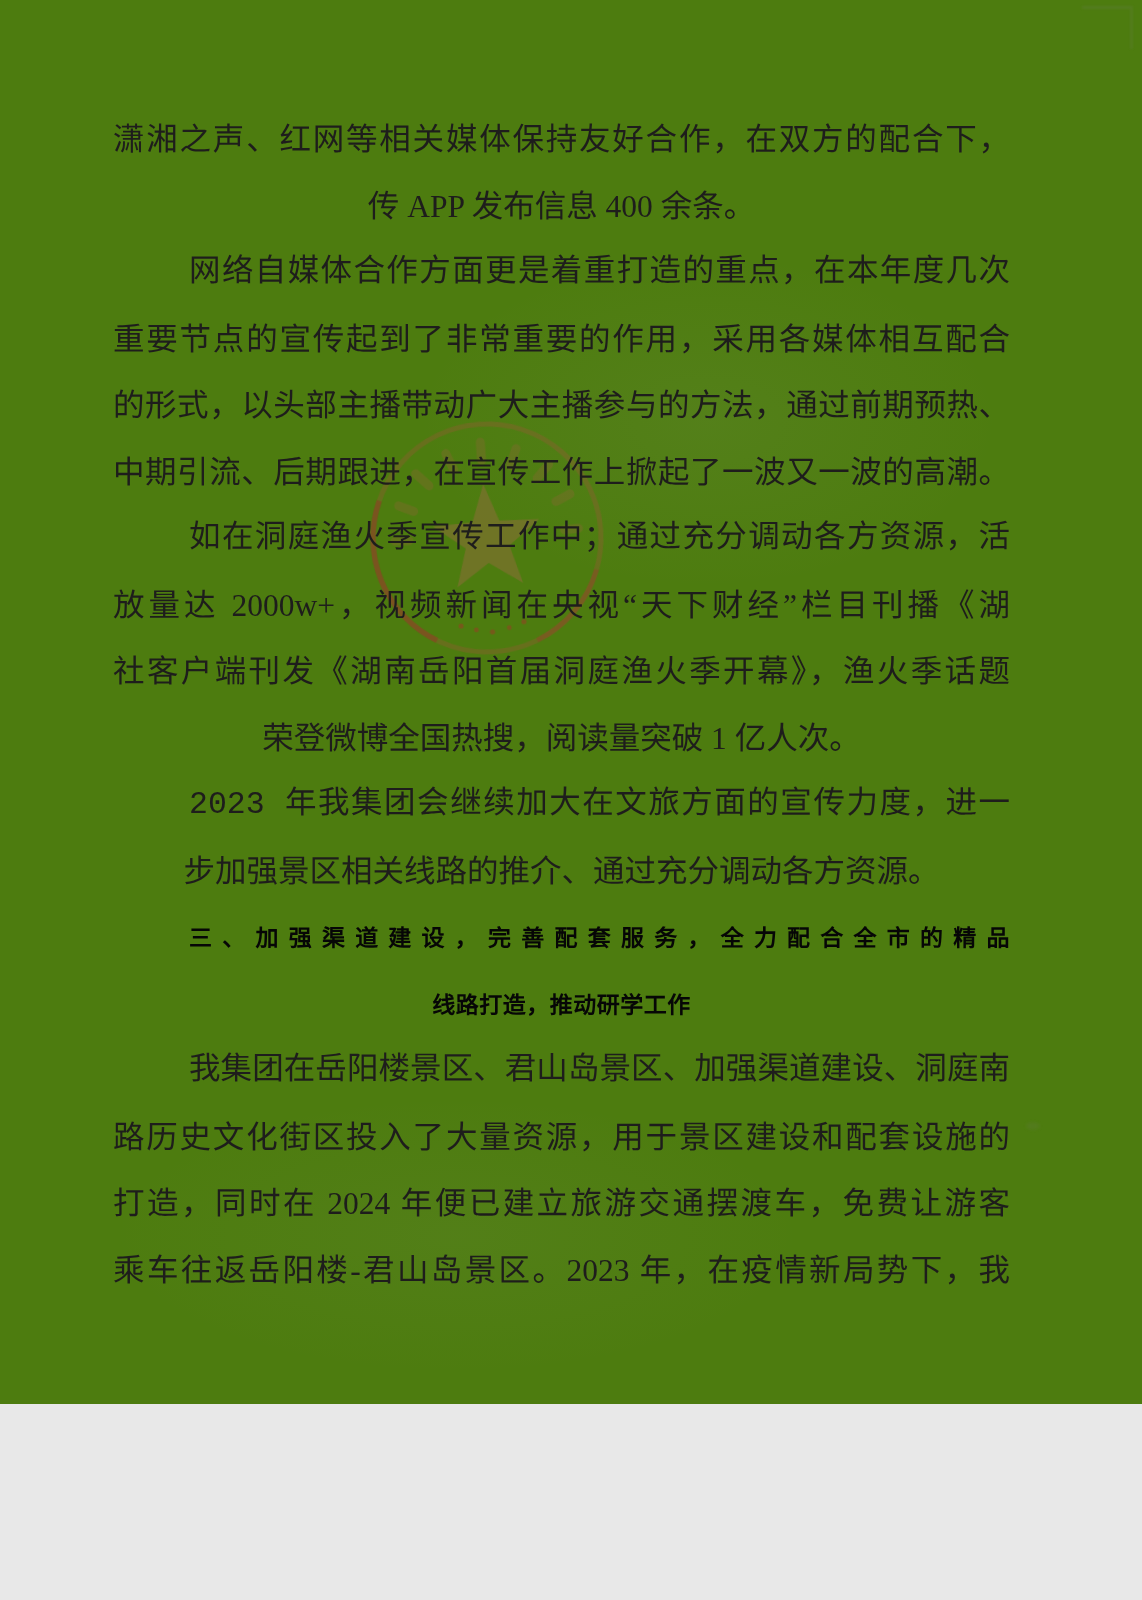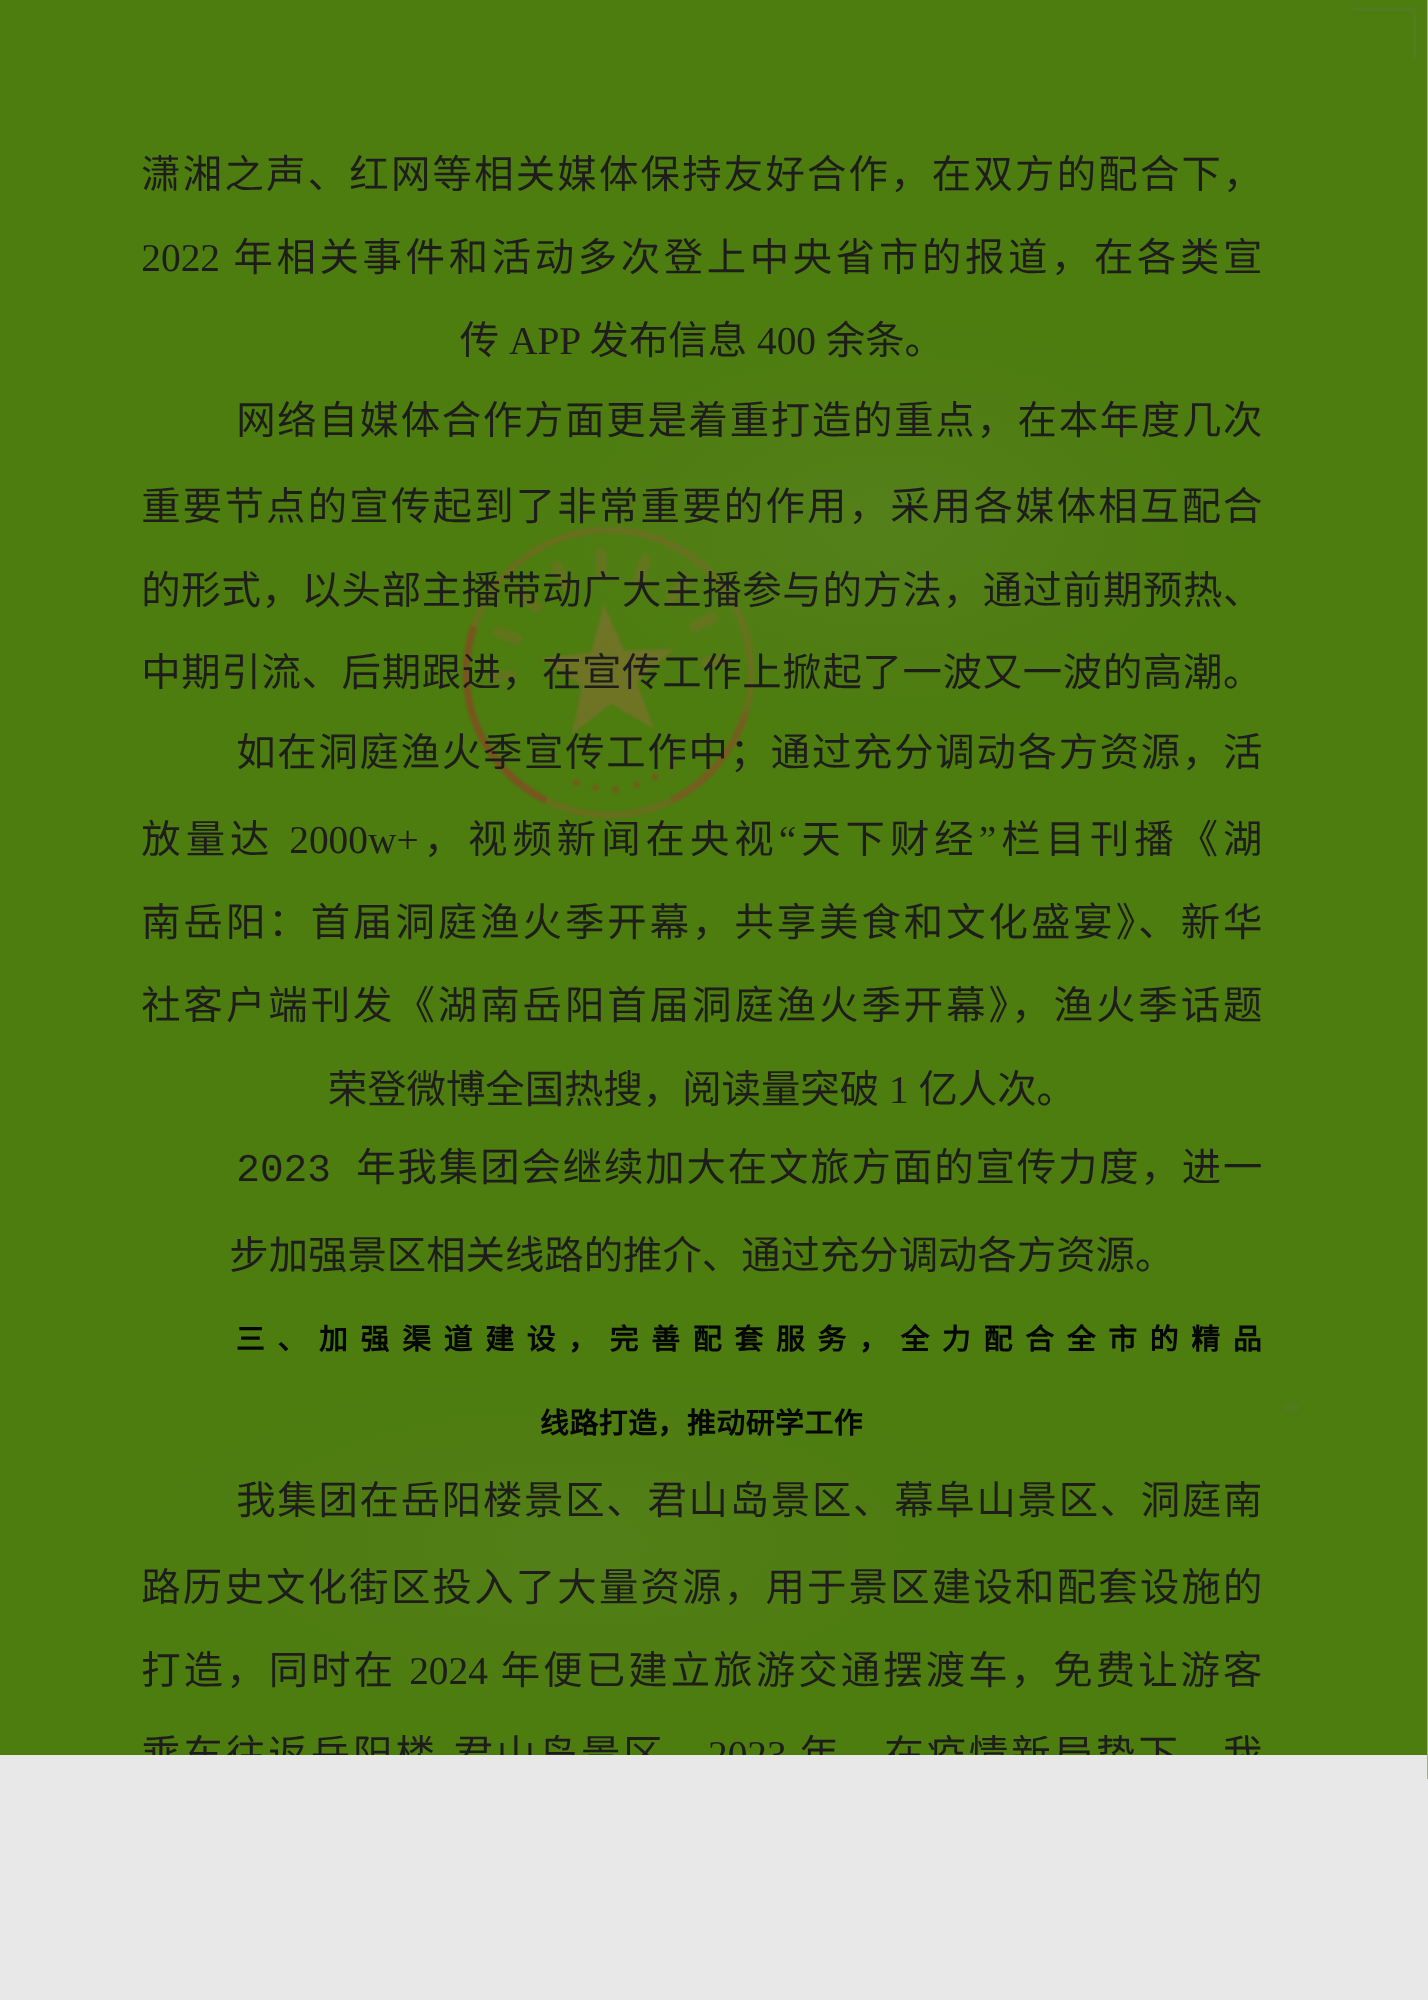--- a/index.html
+++ b/index.html
@@ -117,36 +117,34 @@
       <circle cx="103" cy="211" r="2.4"></circle>
       <circle cx="119" cy="214" r="2.6"></circle>
       <circle cx="136" cy="211" r="2.4"></circle>
       <circle cx="151" cy="206" r="2.6"></circle>
       <circle cx="165" cy="198" r="2.2"></circle>
     </g>
   </svg>
 
   <div class="textblock">
       <div class="line fill">潇湘之声、红网等相关媒体保持友好合作，在双方的配合下，</div>
-      <div class="line fill">2022 年相关事件和活动多次登上中央省市的报道，在各类宣</div>
       <div class="line">传 APP 发布信息 400 余条。</div>
       <div class="line indent fill">网络自媒体合作方面更是着重打造的重点，在本年度几次</div>
       <div class="line fill">重要节点的宣传起到了非常重要的作用，采用各媒体相互配合</div>
       <div class="line fill">的形式，以头部主播带动广大主播参与的方法，通过前期预热、</div>
       <div class="line fill">中期引流、后期跟进，在宣传工作上掀起了一波又一波的高潮。</div>
       <div class="line indent fill">如在洞庭渔火季宣传工作中；通过充分调动各方资源，活</div>
       <div class="line fill">放量达 2000w+，视频新闻在央视“天下财经”栏目刊播《湖</div>
-      <div class="line fill">南岳阳：首届洞庭渔火季开幕，共享美食和文化盛宴》、新华</div>
       <div class="line fill">社客户端刊发《湖南岳阳首届洞庭渔火季开幕》，渔火季话题</div>
       <div class="line">荣登微博全国热搜，阅读量突破 1 亿人次。</div>
       <div class="line indent fill">2023 年我集团会继续加大在文旅方面的宣传力度，进一</div>
       <div class="line">步加强景区相关线路的推介、通过充分调动各方资源。</div>
       <div class="line bold indent fill">三、加强渠道建设，完善配套服务，全力配合全市的精品</div>
       <div class="line bold">线路打造，推动研学工作</div>
-      <div class="line indent fill">我集团在岳阳楼景区、君山岛景区、幕阜山景区、洞庭南</div>
+      <div class="line indent fill">我集团在岳阳楼景区、君山岛景区、加强渠道建设、洞庭南</div>
       <div class="line fill">路历史文化街区投入了大量资源，用于景区建设和配套设施的</div>
       <div class="line fill">打造，同时在 2024 年便已建立旅游交通摆渡车，免费让游客</div>
       <div class="line fill">乘车往返岳阳楼-君山岛景区。2023 年，在疫情新局势下，我</div>
     </div>
 
   <div class="artifact streak"></div>
   <div class="artifact corner"></div>
   <div class="artifact dot"></div>
 
   <div class="pageno">3</div>

